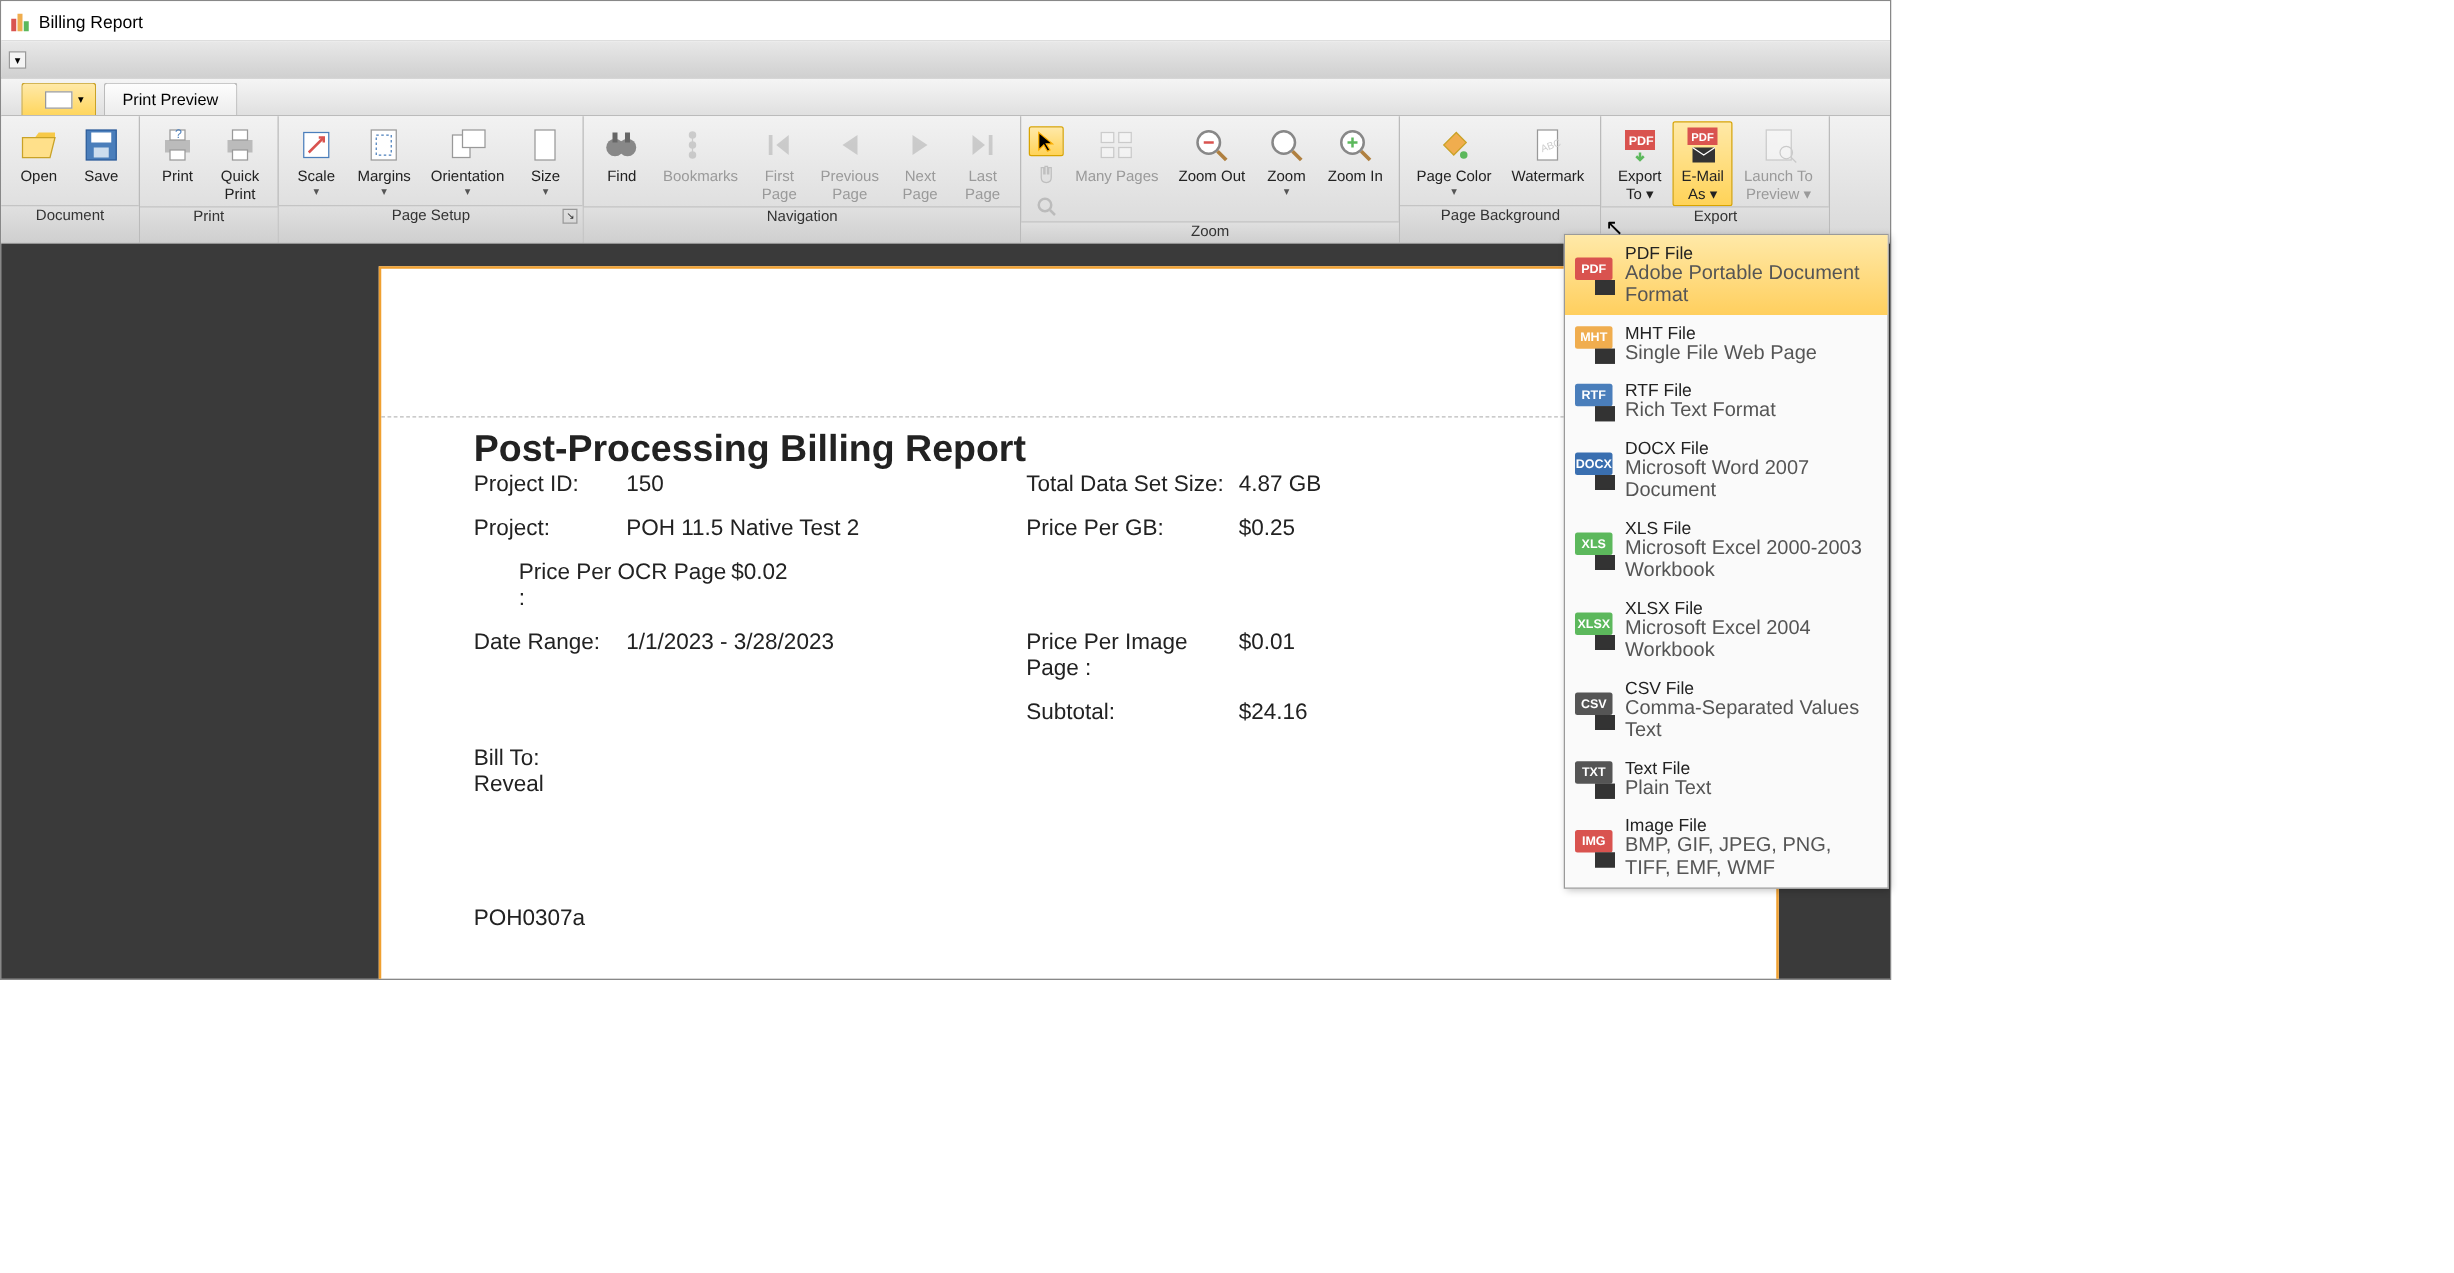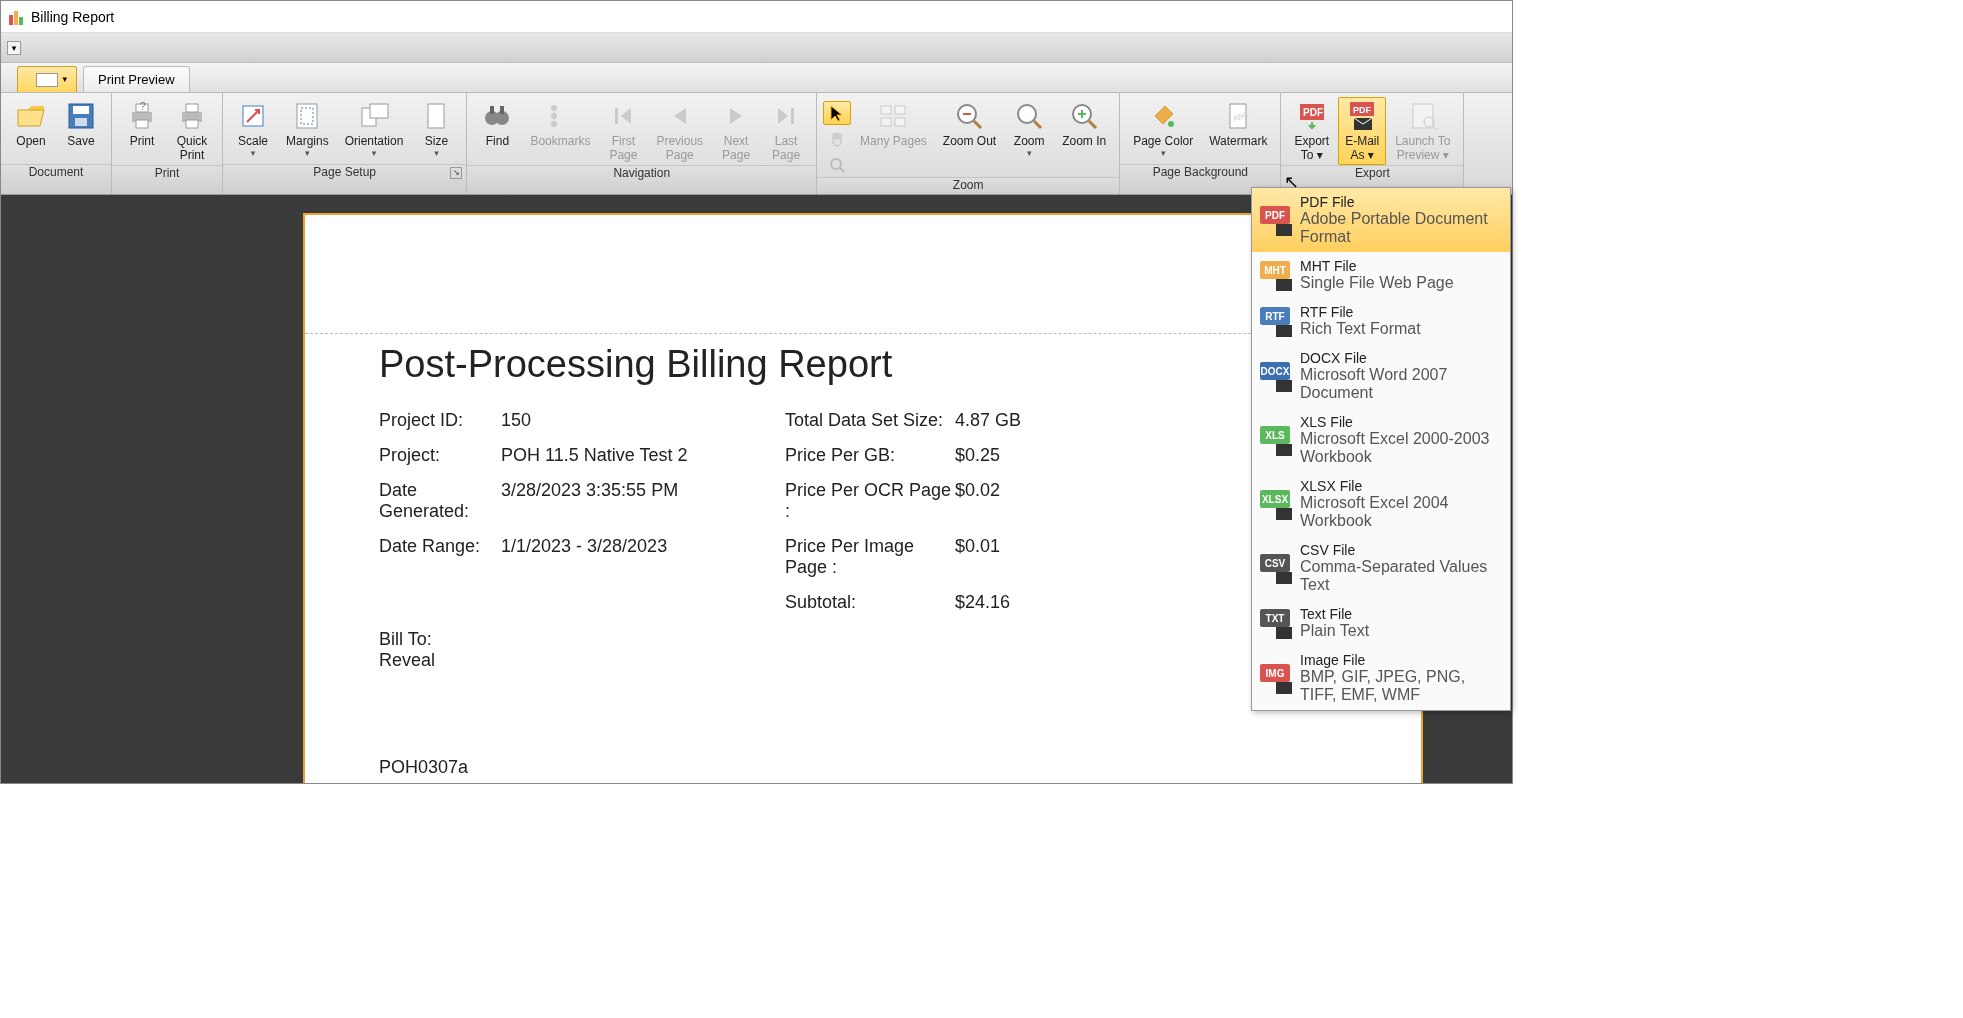--- a/index.html
+++ b/index.html
@@ -31,25 +31,25 @@
 .rbtn.active { background: linear-gradient(#ffe9a8,#ffd358); border:1px solid #d9a400; }
 
 svg { display:block; }
 .small-col { display:flex; flex-direction:column; gap:2px; padding-top:4px; }
 .small-btn { width:28px; height:24px; display:flex; align-items:center; justify-content:center; border:1px solid transparent; border-radius:2px; }
 
 .preview-area { flex:1; background:#3a3a3a; position:relative; overflow:hidden; }
 .page { position:absolute; left:302px; top:18px; width:1120px; height:760px; background:#fff; border:2px solid #f0a030; }
 .page-hmark { position:absolute; top:118px; left:0; right:0; border-top:1px dashed #bbb; }
 .page-content { position:absolute; left:74px; top:128px; right:60px; font-size:18px; color:#222; }
-.rep-title { font-size:38px; font-weight:400; margin-bottom:24px; }
+.rep-title { font-size:30px; font-weight:700; }
 .info-row { display:flex; margin-bottom:14px; }
 .info-l { width:406px; display:flex; }
 .info-l .k { width:122px; }
-.info-r { display:flex; }
+.info-r { display:flex;margin-left:36px; }
 .info-r .k { width:170px; }
 .info-r .v { width:120px; }
 .billto { margin-top:16px; margin-bottom:0; }
 .dataset { margin-top:86px; }
 
 .dropdown { position:absolute; left:1250px; top:186px; width:260px; background:#fafafa; border:1px solid #9a9a9a; box-shadow:2px 2px 6px rgba(0,0,0,.25); z-index:50; }
 .dd-item { display:flex; align-items:center; padding:6px 8px; gap:10px; cursor:default; }
 .dd-item.sel { background: linear-gradient(#ffe9a8,#ffcf5e); }
 .dd-ic { width:30px; height:28px; position:relative; flex-shrink:0; }
 .dd-ic .badge { width:30px; height:18px; color:#fff; font-size:10px; font-weight:bold; display:flex; align-items:center; justify-content:center; border-radius:2px; }
@@ -403,24 +403,20 @@
           <div class="info-l">
               <div class="k">Project:</div>
               <div>POH 11.5 Native Test 2</div>
             </div>
           <div class="info-r">
               <div class="k">Price Per GB:</div>
               <div class="v">$0.25</div>
             </div>
         </div>
         <div class="info-row">
-          <div class="info-l">
-              <div class="k">Date Generated:</div>
-              <div>3/28/2023 3:35:55 PM</div>
-            </div>
           <div class="info-r">
               <div class="k">Price Per OCR Page :</div>
               <div class="v">$0.02</div>
             </div>
         </div>
         <div class="info-row">
           <div class="info-l">
               <div class="k">Date Range:</div>
               <div>1/1/2023 - 3/28/2023</div>
             </div>

